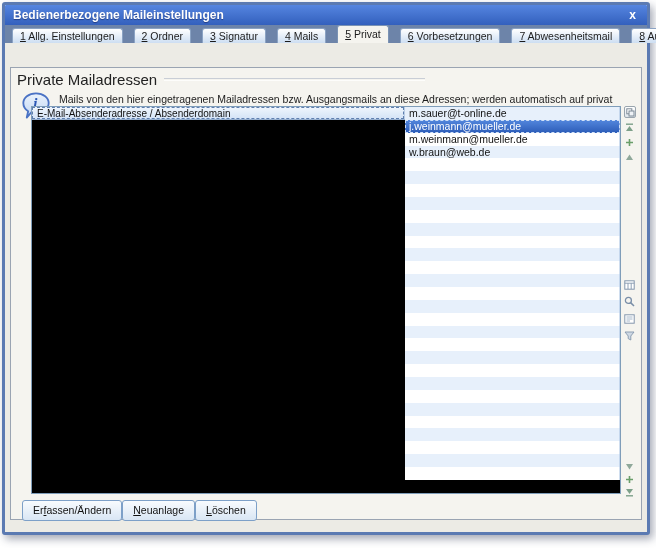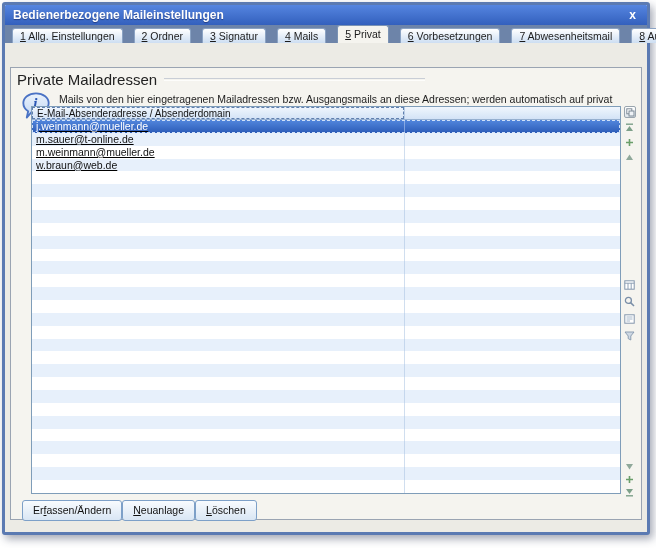--- a/index.html
+++ b/index.html
@@ -40,21 +40,21 @@
   .group-row{display:flex;align-items:center;width:408px;}
   .group-label{font-size:15px;color:#222;white-space:nowrap;}
   .group-line{flex:1;margin-left:7px;height:3px;border-top:1px solid #c9ced6;border-bottom:1px solid #fdfdfb;}
   .info-row{display:flex;margin-top:2px;}
   .bubble{width:30px;height:30px;flex:0 0 30px;margin:1px 8px 0 4px;}
   .info-text{font-size:10.5px;color:#1d1d1d;line-height:1.45;padding-top:2px;white-space:nowrap;}
 
   
   .gridwrap{position:absolute;left:20px;top:38px;width:605px;height:388px;}
   .grid{position:absolute;left:0;top:0;bottom:0;right:15px;
-    border:1px solid var(--grid_border);background:#000000;display:flex;flex-direction:column;text-decoration:underline;}
+    border:1px solid var(--grid_border);background:#000000;display:flex;flex-direction:row;}
   .ghead{height:13px;display:flex;background:linear-gradient(var(--header_start),var(--header_end));
     border-bottom:1px solid #96b0d0;flex:0 0 13px;}
   .hc1{width:373px;position:relative;border-right:1px solid #b9cde6;}
   .hc1 .hinner{position:absolute;inset:0;border:1px dashed #5f7fae;
     font-size:10px;line-height:11px;padding-left:4px;color:#111;white-space:nowrap;overflow:hidden;}
   .hc2{flex:1;}
   .gbody{flex:1;display:flex;flex-direction:column;overflow:hidden;}
   .row{height:12.86px;flex:0 0 12.86px;display:flex;font-size:10.5px;line-height:12.5px;
     color:#111;background:#fff;cursor:default;}
   .row.alt{background:var(--row_alt);}
@@ -127,26 +127,26 @@
 
     <div class="gridwrap">
       <div class="grid">
         <div class="ghead">
           <div class="hc1">
             <div class="hinner">E-Mail-Absenderadresse / Absenderdomain</div>
           </div>
           <div class="hc2"></div>
         </div>
         <div class="gbody">
+            <div class="row alt">
+              <div class="c1">m.sauer@t-online.de</div>
+              <div class="c2"></div>
+            </div>
             <div class="row sel">
               <div class="c1">j.weinmann@mueller.de</div>
-              <div class="c2"></div>
-            </div>
-            <div class="row alt">
-              <div class="c1">m.sauer@t-online.de</div>
               <div class="c2"></div>
             </div>
             <div class="row">
               <div class="c1">m.weinmann@mueller.de</div>
               <div class="c2"></div>
             </div>
             <div class="row alt">
               <div class="c1">w.braun@web.de</div>
               <div class="c2"></div>
             </div>

